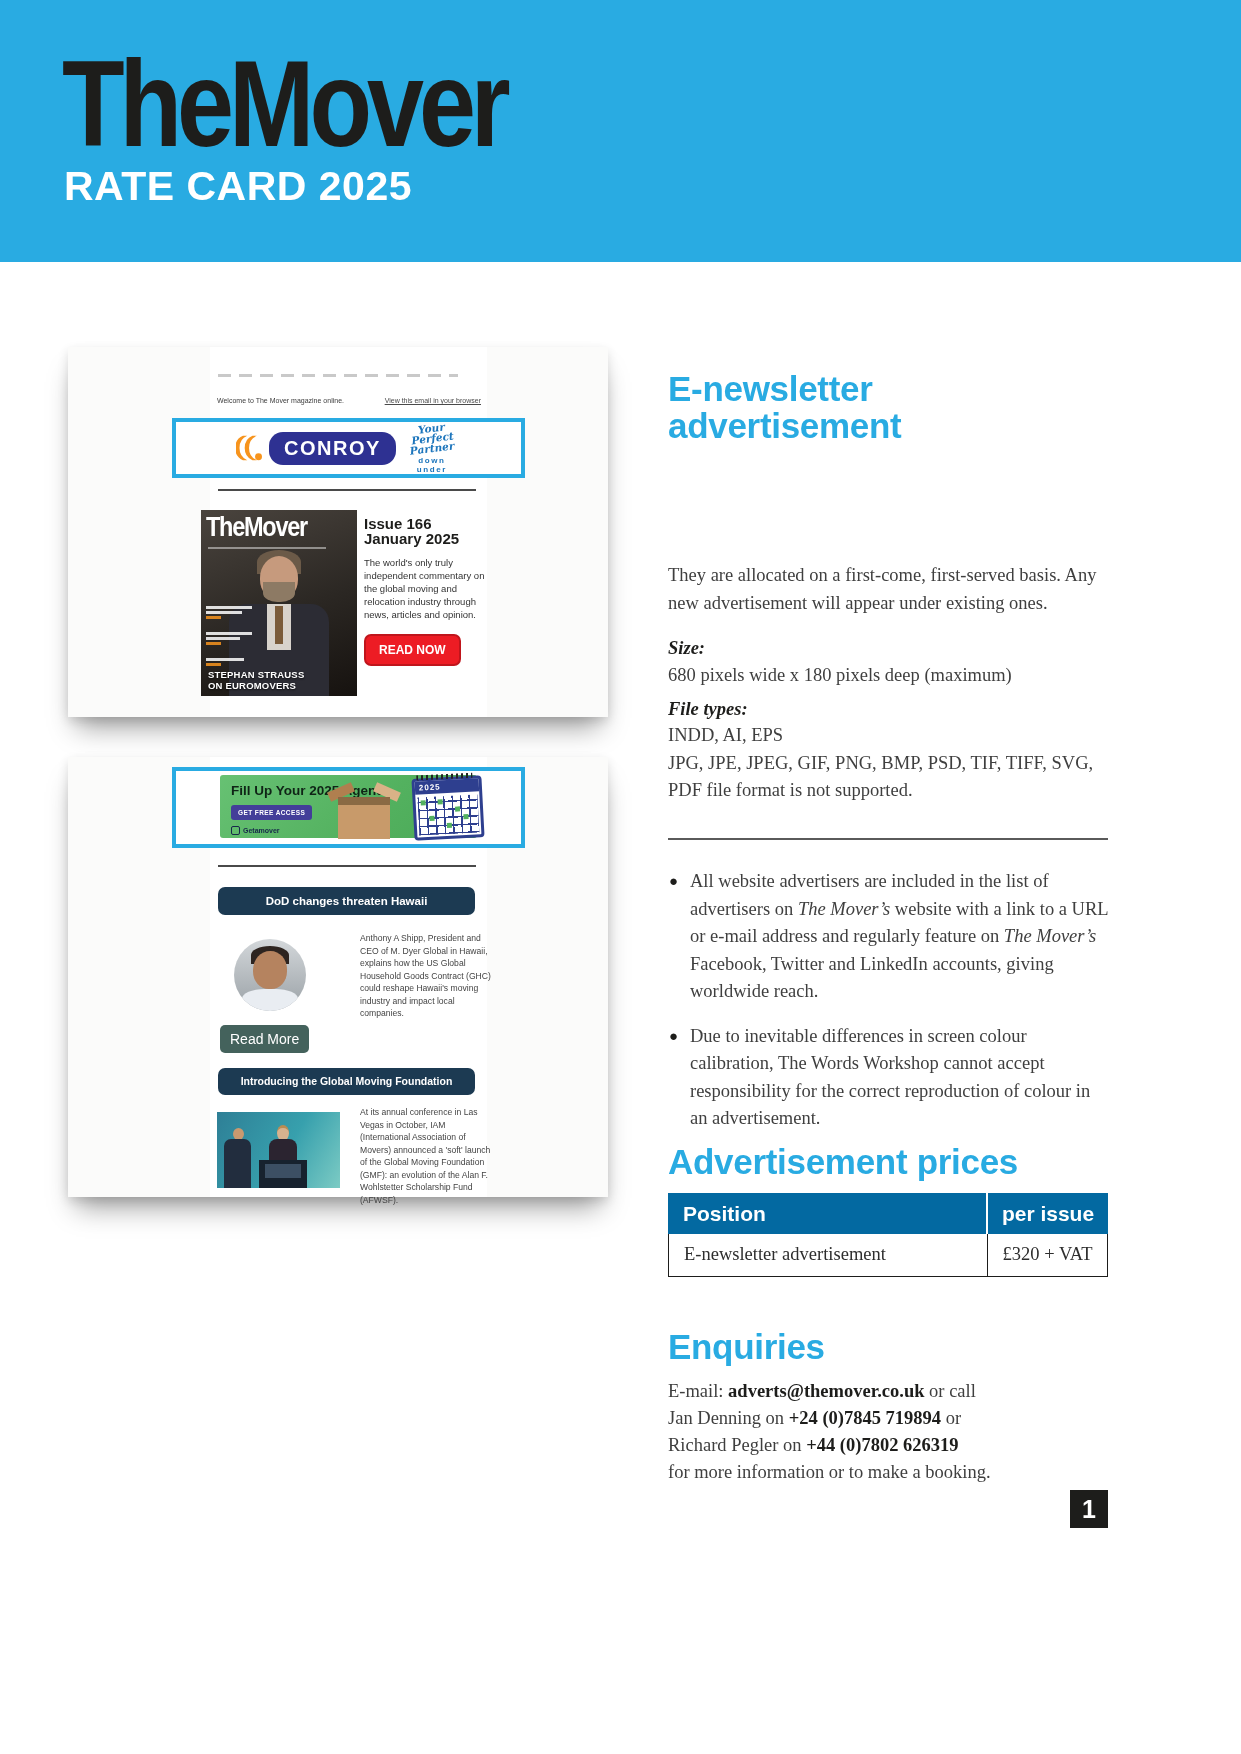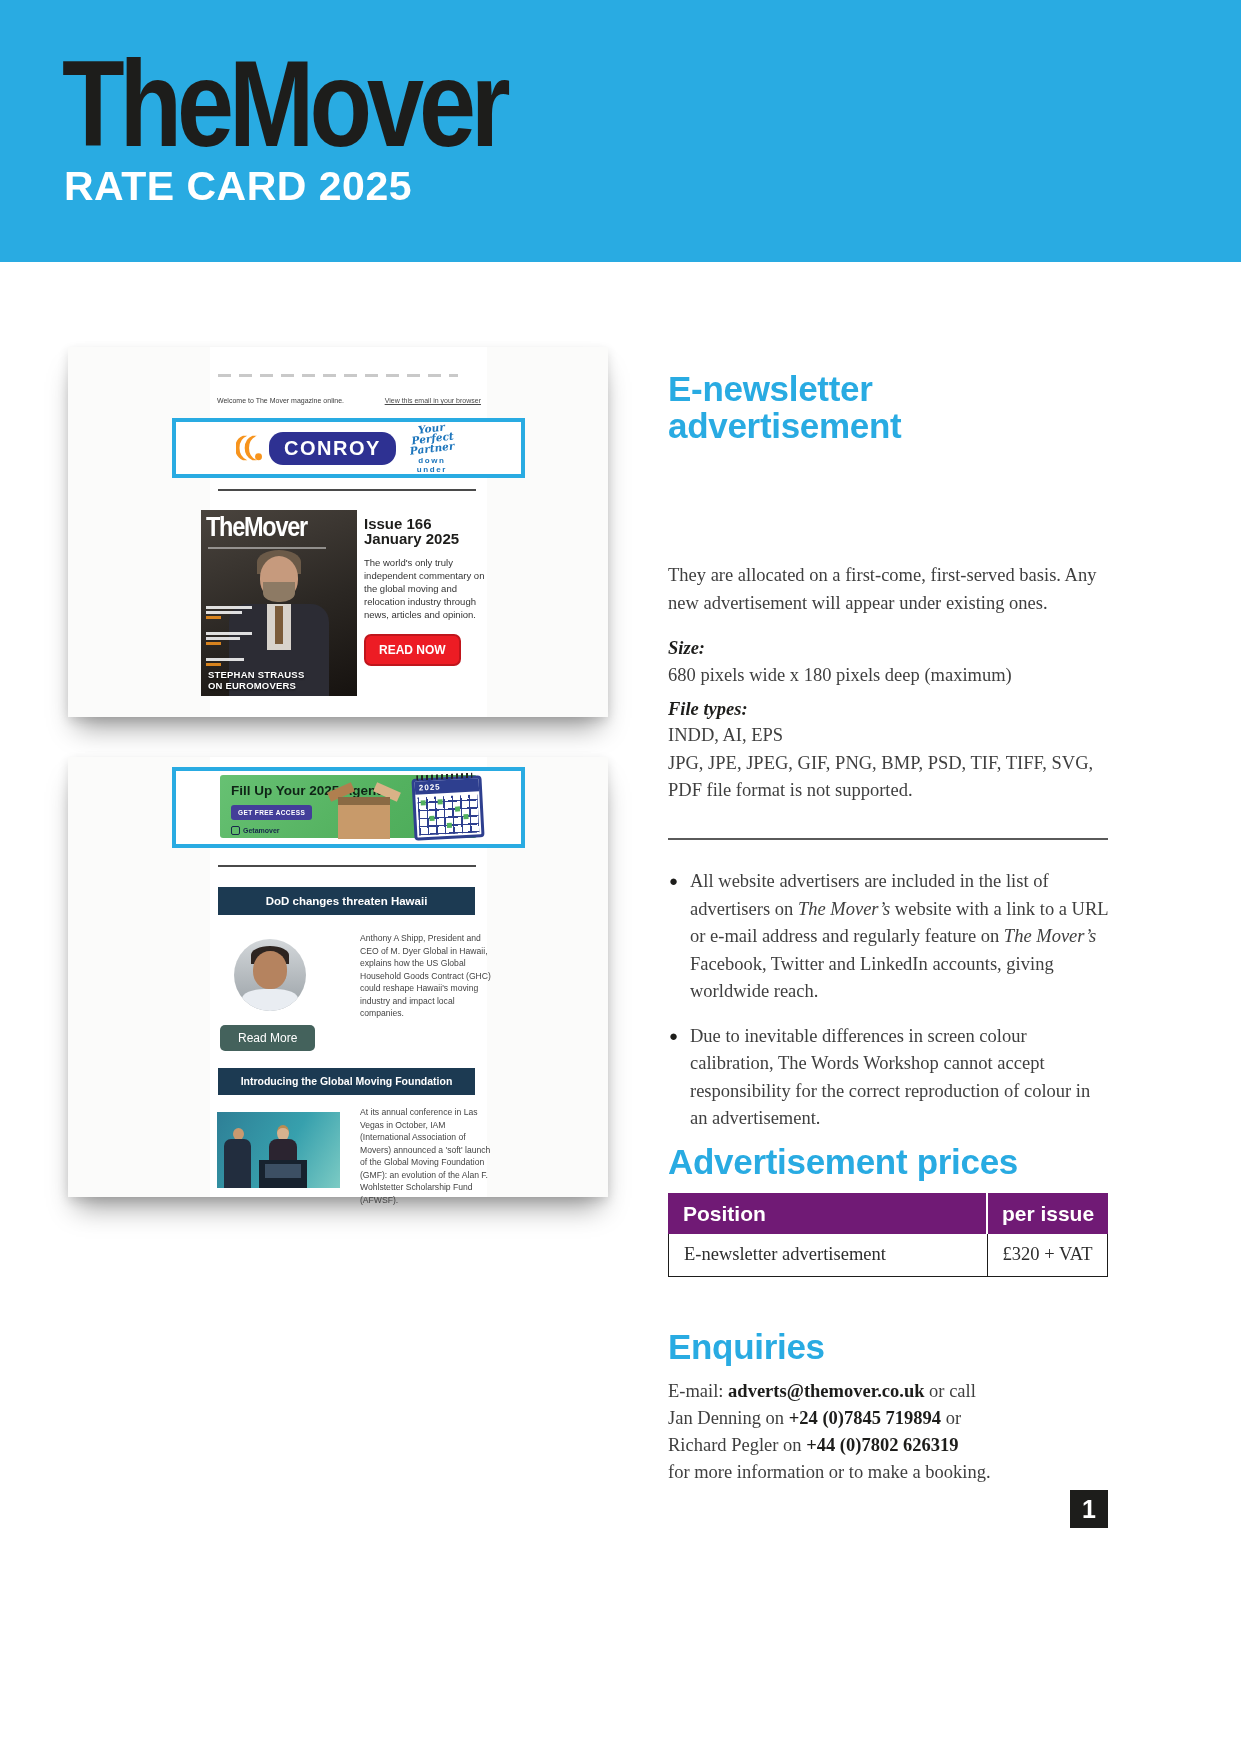--- a/index.html
+++ b/index.html
@@ -81,33 +81,33 @@
   .gm-cal-year{background:#2e3f8f;color:#fff;font-size:8px;font-weight:bold;height:13px;
                line-height:13px;padding-left:4px;letter-spacing:1px;}
   .gm-cal-grid{position:absolute;left:2px;top:16px;right:2px;bottom:2px;
       background:repeating-linear-gradient(90deg,#2e3f8f 0 1.5px,transparent 1.5px 8.5px),
                  repeating-linear-gradient(0deg,#2e3f8f 0 1.5px,transparent 1.5px 8px);}
   .gm-cal-grid::after{content:"";position:absolute;left:3px;top:3px;width:5px;height:5px;background:#53b15f;
       box-shadow:17px 0 #53b15f,34px 8px #53b15f,8px 16px #53b15f,42px 16px #53b15f,25px 24px #53b15f;}
 
   
   .navy-bar{position:absolute;left:150px;width:257px;background:#1c3a52;color:#fff;
-            font-weight:bold;text-align:center;}
+            font-weight:bold;text-align:center;border-radius:7px;}
   .bar1{top:130px;height:28px;font-size:11.5px;line-height:28px;}
   .bar2{top:311px;height:27px;font-size:10.5px;line-height:27px;}
   .headshot{position:absolute;left:166px;top:182px;width:72px;height:72px;border-radius:50%;
             overflow:hidden;background:linear-gradient(180deg,#d3d7da 0%,#9aa1a6 100%);}
   .h-hair{position:absolute;left:17px;top:7px;width:38px;height:18px;background:#2d2420;border-radius:50% 50% 0 0;}
   .h-head{position:absolute;left:19px;top:12px;width:34px;height:38px;background:#b5835f;border-radius:50% 48% 46% 46%;}
   .h-shirt{position:absolute;left:8px;top:50px;width:56px;height:24px;background:#e9edf2;border-radius:40% 40% 0 0;}
   .story-text{position:absolute;font-size:8.6px;line-height:12.5px;color:#444;}
   .story1-text{left:292px;top:175px;width:134px;}
   .story2-text{left:292px;top:349px;width:138px;}
-  .read-more{position:absolute;left:152px;top:268px;background:#44625c;color:#fff;font-size:12px;
-             padding:6px 18px;border-radius:5px;}
+  .read-more{position:absolute;left:152px;top:268px;background:#44625c;color:#fff;font-size:14px;
+             padding:6px 10px;border-radius:5px;}
   .gmf-photo{position:absolute;left:149px;top:355px;width:123px;height:76px;overflow:hidden;
              background:linear-gradient(120deg,#2e7f96 0%,#37a0ad 55%,#7ccbc4 100%);}
   .f1-head{position:absolute;left:16px;top:16px;width:11px;height:12px;background:#c9996f;border-radius:50%;}
   .f1-body{position:absolute;left:7px;top:27px;width:27px;height:49px;background:#222d3e;border-radius:7px 7px 0 0;}
   .f2-head{position:absolute;left:60px;top:13px;width:12px;height:13px;background:#d8b28e;border-radius:50%;border-top:3px solid #b98c52;}
   .f2-body{position:absolute;left:52px;top:27px;width:28px;height:49px;background:#2b2430;border-radius:8px 8px 0 0;}
   .podium{position:absolute;left:42px;top:48px;width:48px;height:28px;background:#17222e;}
   .podium-screen{position:absolute;left:48px;top:52px;width:36px;height:14px;background:#3c4f63;}
 
   
@@ -119,21 +119,21 @@
   .bd{font-weight:bold;color:#1d1d1b;}
   .lbl{font-weight:bold;color:#1d1d1b;font-style:italic;}
   .divider{position:absolute;left:668px;top:838px;width:440px;height:2px;background:#5a5a5a;}
   .bullets{top:868px;}
   .bullet{position:relative;padding-left:22px;}
   .bullet + .bullet{margin-top:17px;}
   .bullet .dot{position:absolute;left:1px;top:0;font-size:15px;color:#1d1d1b;}
 
   
   .price-table{position:absolute;left:668px;top:1193px;width:440px;}
-  .pt-head{display:flex;height:41px;background:#701a75;color:#fff;font-weight:800;font-size:21px;}
+  .pt-head{display:flex;height:41px;background:#0369a1;color:#fff;font-weight:800;font-size:21px;}
   .pt-head .c1{flex:0 0 303px;padding-left:15px;line-height:41px;border-right:2px solid #fff;}
   .pt-head .c2{flex:1;text-align:center;line-height:41px;}
   .pt-row{display:flex;height:42px;background:#fff;border:1.5px solid #1d1d1b;border-top:none;
           font-family:"Liberation Serif",serif;font-size:18.5px;color:#2e2e2e;}
   .pt-row .c1{flex:0 0 303px;padding-left:15px;line-height:41px;border-right:1.5px solid #1d1d1b;}
   .pt-row .c2{flex:1;text-align:center;line-height:41px;}
 
   .pagenum{position:absolute;left:1070px;top:1490px;width:38px;height:38px;background:#1d1d1b;
            color:#fff;font-weight:bold;font-size:25px;text-align:center;line-height:38px;}
 </style>

